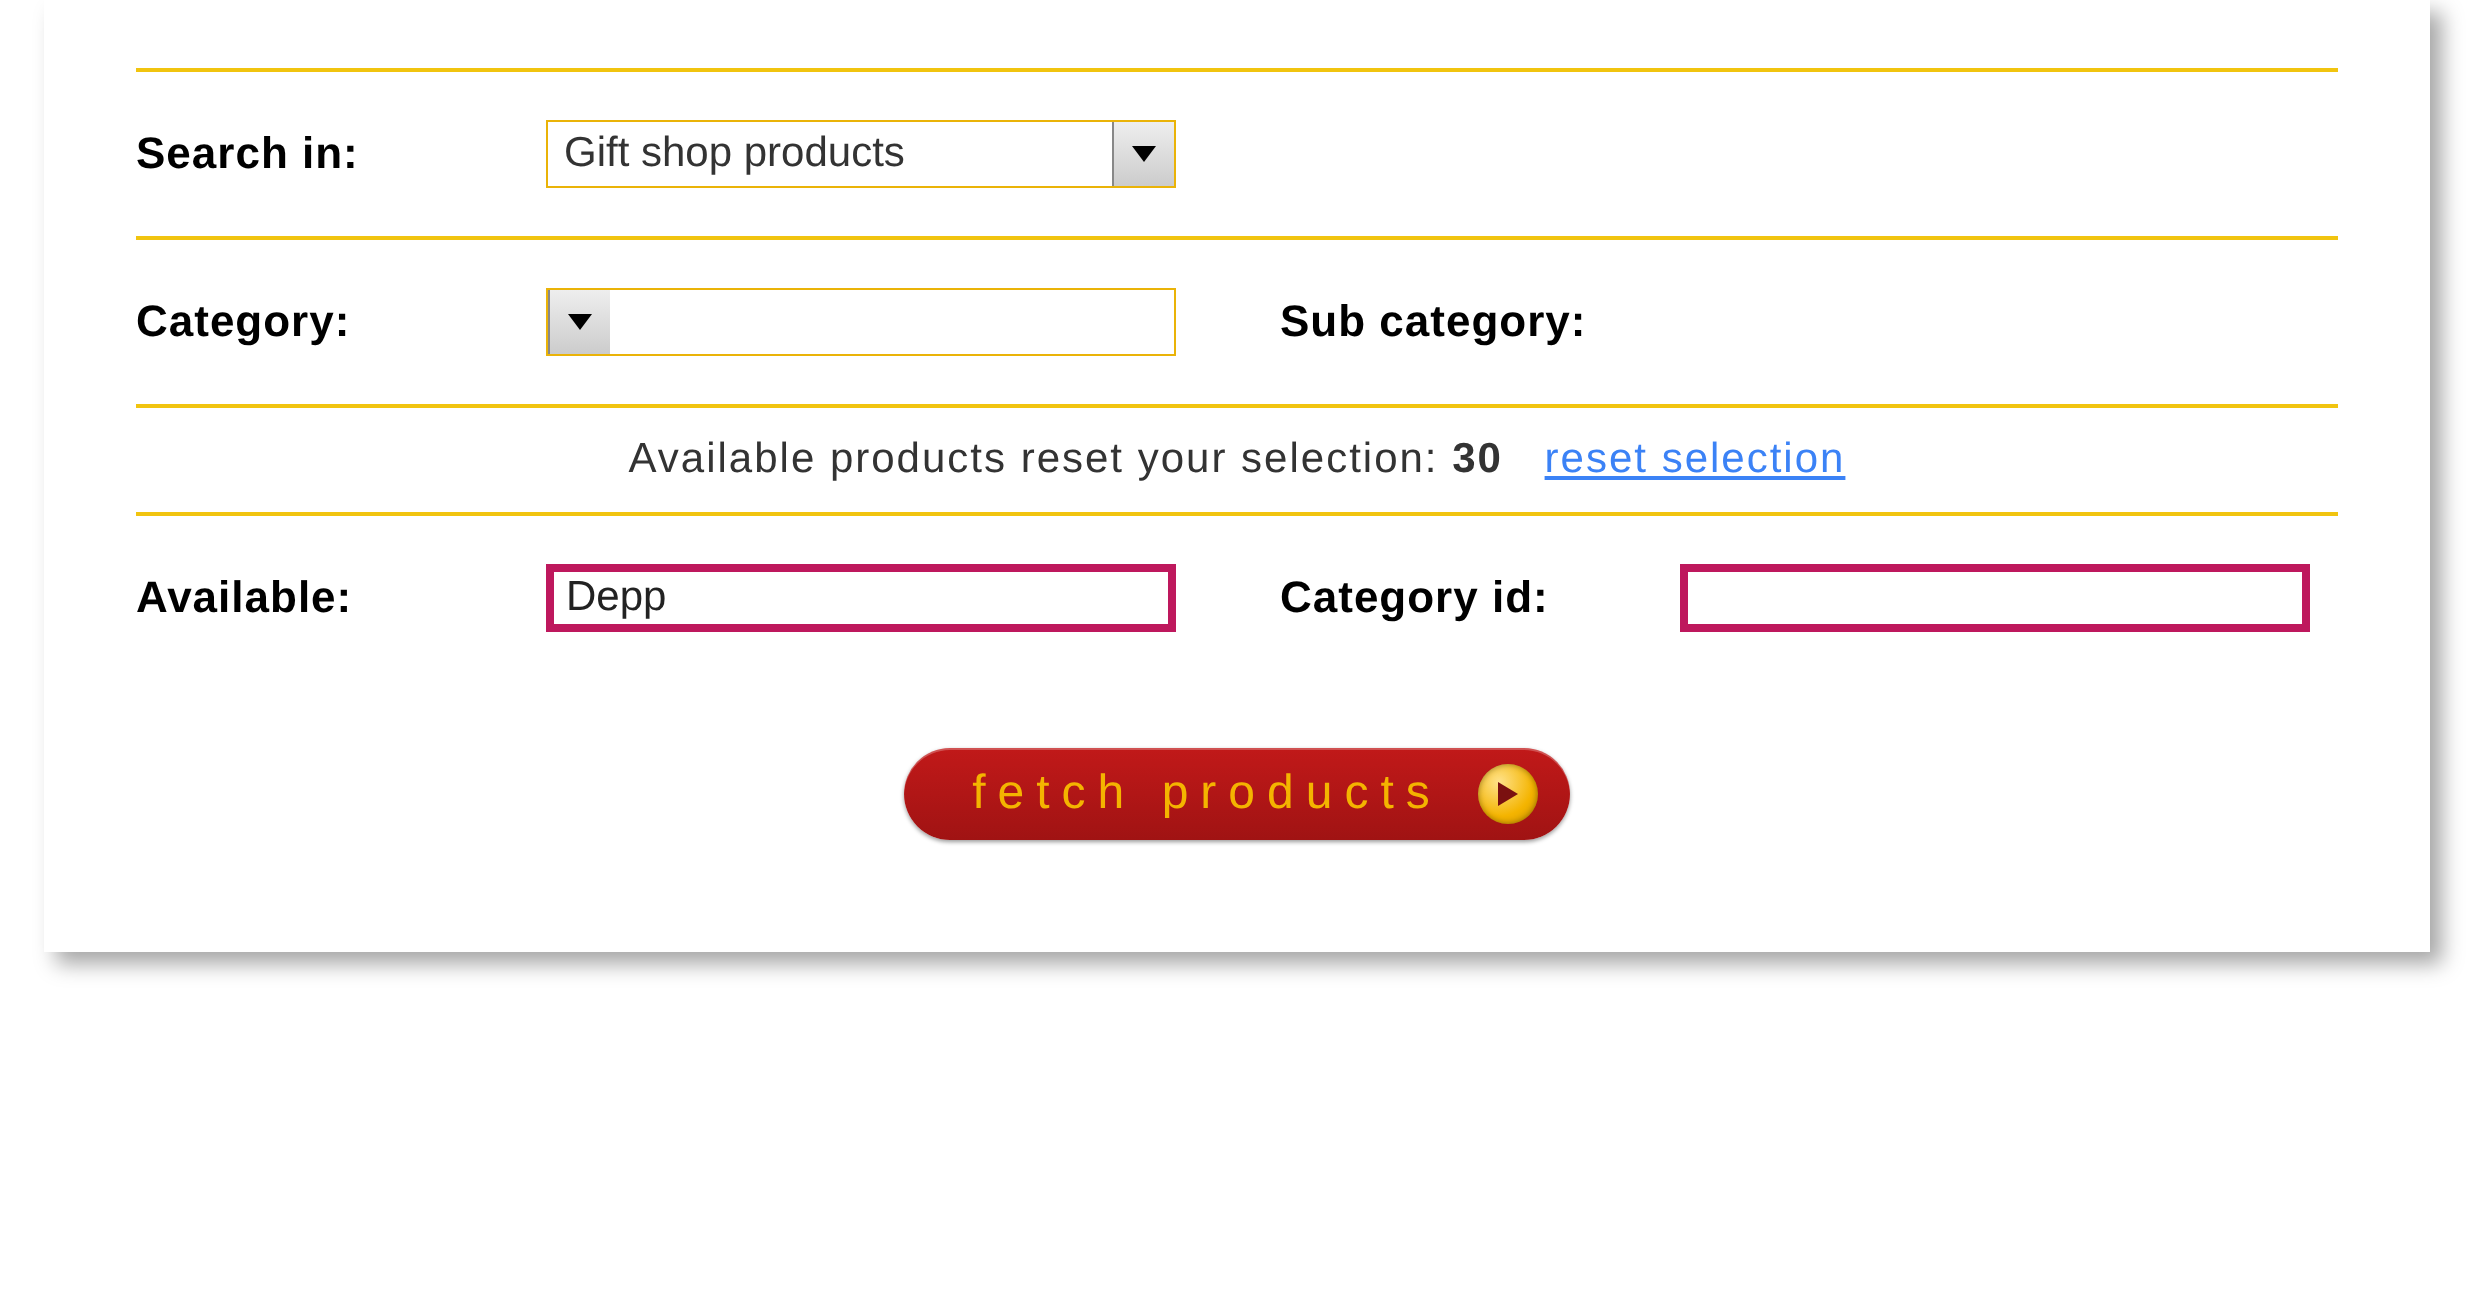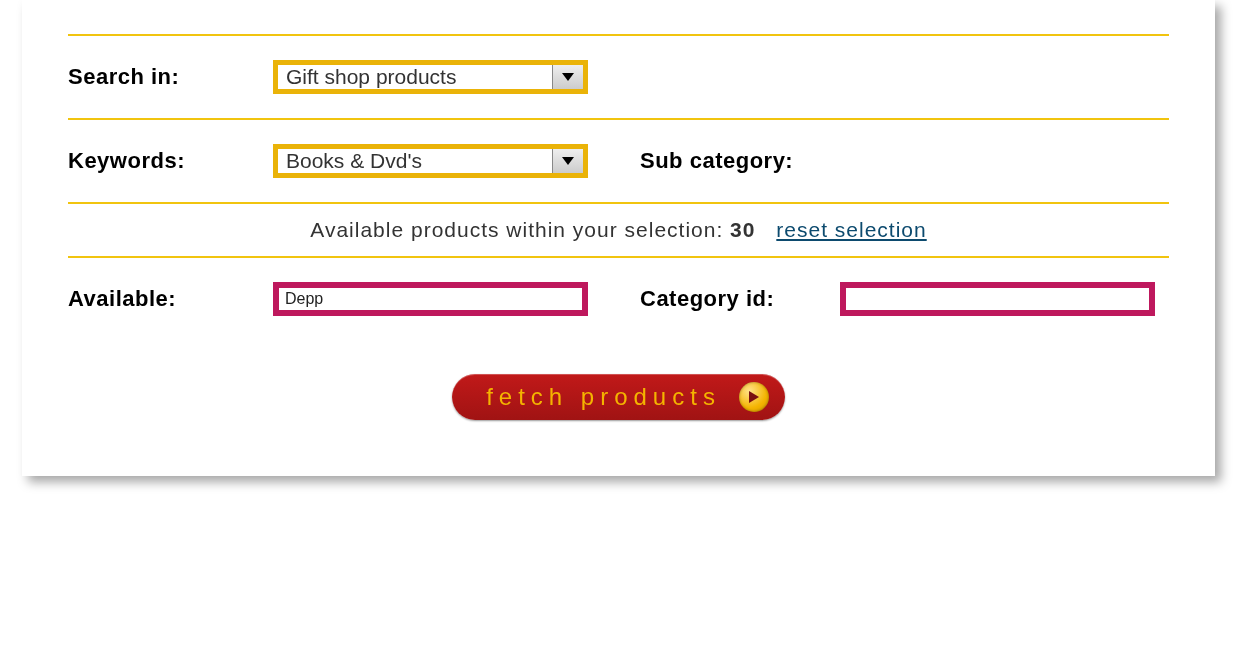--- a/index.html
+++ b/index.html
@@ -49,21 +49,21 @@
   color: #000;
   letter-spacing: .5px;
   width: 200px;
   flex: 0 0 200px;
   margin-left: 52px;
 }
 
 .dd {
   display: flex;
   align-items: stretch;
-  border: 5px solid #eab308;
+  border: 1px solid #eab308;
   background: #fff;
   height: 34px;
   width: 315px;
   box-sizing: border-box;
 }
 .dd .dd-text {
   flex: 1 1 auto;
   font-size: 21px;
   color: #333;
   padding: 2px 8px;
@@ -76,39 +76,39 @@
   flex: 0 0 30px;
   background: linear-gradient(#eee, #ccc);
   border-left: 1px solid #888;
   display: flex;
   align-items: center;
   justify-content: center;
 }
 .dd .dd-btn svg { width: 12px; height: 8px; }
 .tri { fill: #000; }
 .txtin {
-  border: 6px solid #be185d;
+  border: 4px solid #be185d;
   height: 34px;
   width: 315px;
-  font-size: 16px;
+  font-size: 21px;
   padding: 2px 6px;
   box-sizing: border-box;
   font-family: inherit;
   color: #222;
 }
 .info-row {
   text-align: center;
   font-size: 21px;
   color: #333;
   padding: 14px 0;
   letter-spacing: 1px;
 }
 .info-row b { font-weight: 700; }
 .reset {
-  color: #0c4a6e;
+  color: #3b82f6;
   text-decoration: underline;
   margin-left: 14px;
   cursor: pointer;
 }
 .btnwrap {
   display: flex;
   justify-content: center;
   margin-top: 34px;
 }
 .fetch-btn {
@@ -160,38 +160,37 @@
           <svg viewBox="0 0 12 8">
               <polygon class="tri" points="0,0 12,0 6,8"></polygon>
             </svg>
         </div>
       </div>
     </div>
 
     <div class="hr"></div>
 
     <div class="row">
-      <div class="lbl">Keywords:</div>
+      <div class="lbl">Category:</div>
       <div class="dd">
-        <div class="dd-text">Books &amp; Dvd's</div>
         <div class="dd-btn">
           <svg viewBox="0 0 12 8">
               <polygon class="tri" points="0,0 12,0 6,8"></polygon>
             </svg>
         </div>
       </div>
 
       <div class="lbl2">Sub category:</div>
     </div>
 
 
     <div class="hr"></div>
 
     <div class="info-row">
-      <span>Available products within your selection: </span><b>30</b>
+      <span>Available products reset your selection: </span><b>30</b>
       <a class="reset">reset selection</a>
     </div>
 
     <div class="hr"></div>
 
     <div class="row">
       <div class="lbl">Available:</div>
       <input class="txtin" type="text" value="Depp" style="">
 
       <div class="lbl2">Category id:</div>

